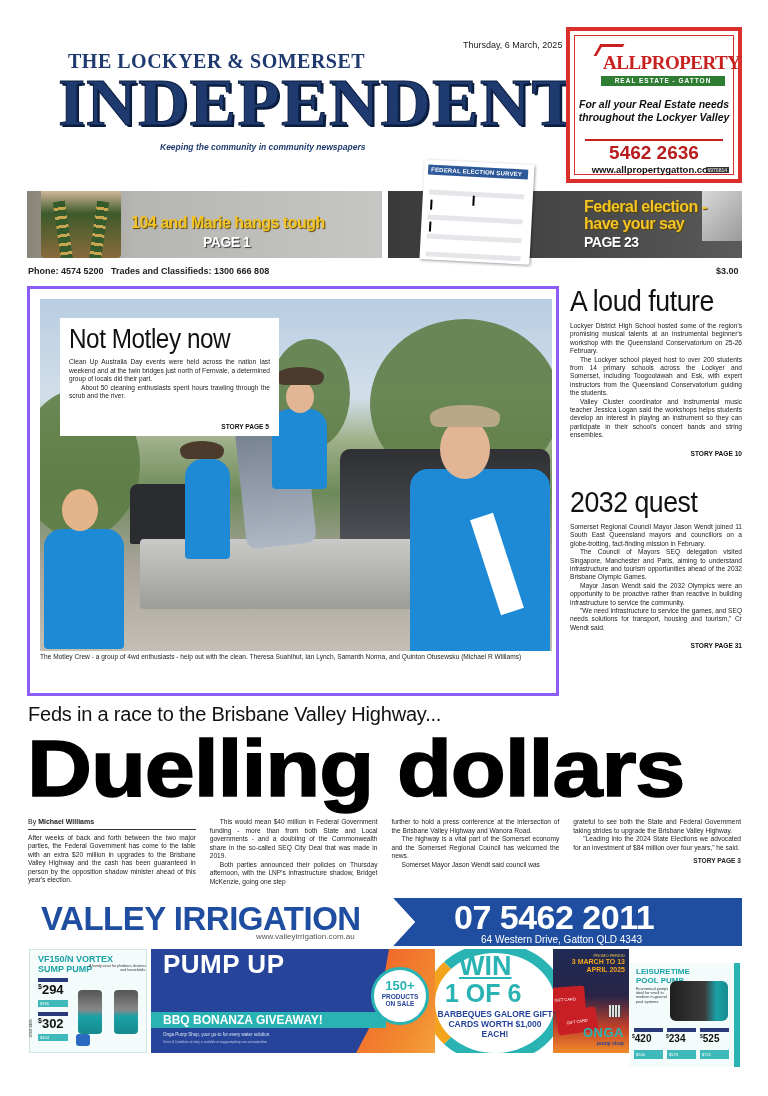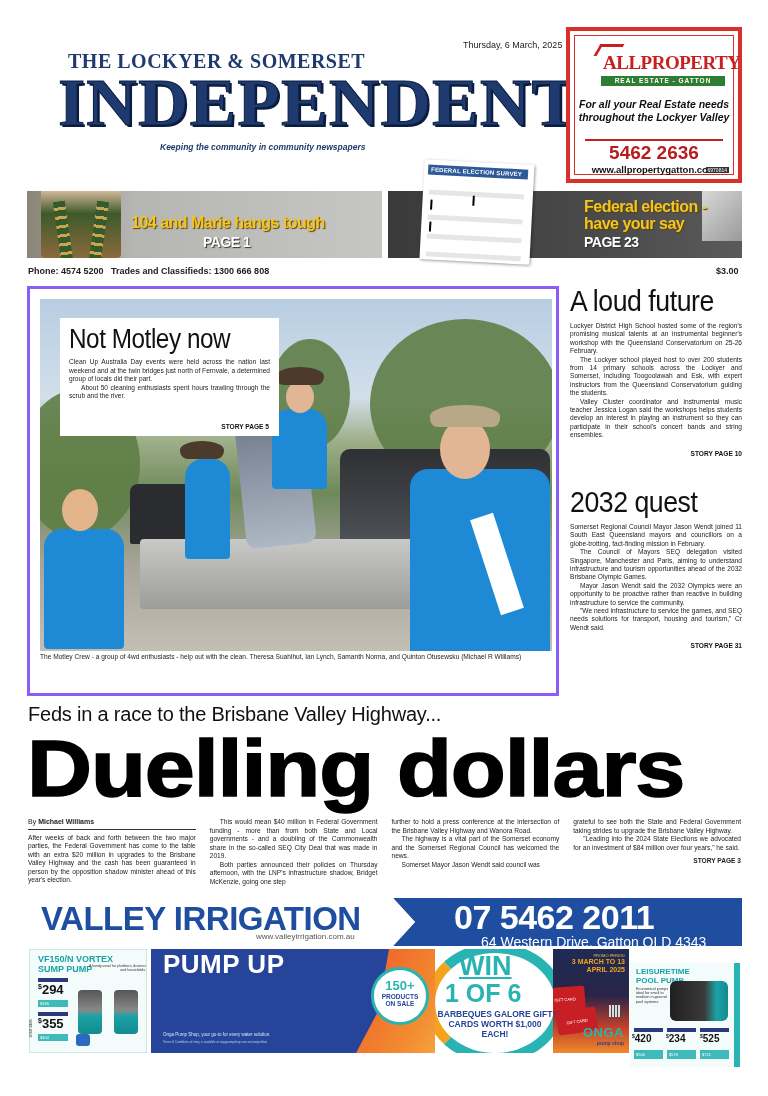--- a/index.html
+++ b/index.html
@@ -95,21 +95,21 @@
   .lead-col .story { text-align: right; font-weight: bold; margin-top: 5px; }
 
   
   .ad-valley { left: 27px; top: 898px; width: 715px; height: 157px; }
   .vi-top { position: absolute; left: 0; top: 0; width: 715px; height: 48px; background: #fff; }
   .vi-name { position: absolute; left: 14px; top: 2px; font-size: 33px; font-weight: bold; color: #1f4ea0; letter-spacing: -0.5px; }
   .vi-url { position: absolute; left: 229px; top: 34px; font-size: 8px; color: #555; }
   .vi-blue { position: absolute; left: 366px; top: 0; width: 349px; height: 48px; background: #1f4ea0; clip-path: polygon(0 0, 100% 0, 100% 100%, 0 100%, 22px 50%); }
   .vi-blue-edge { position: absolute; left: 362px; top: 0; width: 28px; height: 48px; background: #fff; clip-path: polygon(0 0, 4px 0, 26px 50%, 4px 100%, 0 100%, 22px 50%); }
   .vi-phone { position: absolute; left: 427px; top: 0; font-size: 34px; font-weight: bold; color: #fff; letter-spacing: -0.5px; }
-  .vi-addr { position: absolute; left: 454px; top: 36px; font-size: 14px; color: #fff; }
+  .vi-addr { position: absolute; left: 454px; top: 36px; font-size: 10px; color: #fff; }
 
   .onga { position: absolute; left: 0; top: 49px; width: 715px; height: 108px; background: #fff; }
   .vortex { position: absolute; left: 2px; top: 2px; width: 118px; height: 104px; background: #f4fbfb; border: 1px solid #cfe6e6; }
   .vortex .t { position: absolute; left: 8px; top: 4px; font-size: 9px; font-weight: bold; line-height: 10px; color: #1ba2a6; }
   .vortex .d { position: absolute; left: 58px; top: 14px; width: 58px; font-size: 3.5px; color: #333; text-align: right; line-height: 4px; }
   .vortex .ptag { position: absolute; left: 8px; width: 30px; height: 4px; background: #2b3a7a; }
   .vortex .pr { position: absolute; left: 8px; font-size: 13px; font-weight: bold; color: #111; }
   .vortex .pr sup { font-size: 7px; }
   .vortex .was { position: absolute; left: 8px; width: 30px; height: 7px; background: #3fb9b9; color: #fff; font-size: 4px; padding-left: 2px; line-height: 7px; }
   .vortex .pump { position: absolute; width: 24px; height: 44px; background: linear-gradient(180deg, #555 0%, #888 45%, #1ba2a6 60%, #148a8e 100%); border-radius: 4px; }
@@ -290,31 +290,34 @@
   </div>
 
   <div class="onga">
     <div class="vortex">
       <div class="t"><span>VF150/N VORTEX</span><br><span>SUMP PUMP</span></div>
       <div class="d">A handy asset for plumbers, drainers and households.</div>
       <div class="ptag" style="top:28px"></div>
       <div class="pr" style="top:32px"><sup>$</sup><span>294</span></div>
       <div class="was" style="top:50px">$336</div>
       <div class="ptag" style="top:62px"></div>
-      <div class="pr" style="top:66px"><sup>$</sup><span>355</span></div>
+      <div class="pr" style="top:66px"><sup>$</sup><span>302</span></div>
       <div class="was" style="top:84px">$404</div>
       <div class="pump" style="left:48px; top:40px"></div>
       <div class="pump" style="left:84px; top:40px"></div>
       <div class="float"></div>
       <div class="code">2368 DBS</div>
     </div>
 
     <div class="heat">
       <div class="flame"></div>
       <div class="t"><span>PUMP UP</span><br></div>
+      <div class="band">
+          <span>BBQ BONANZA GIVEAWAY!</span>
+        </div>
       <div class="fine">Onga Pump Shop, your go-to for every water solution.</div>
       <div class="fine2">Terms &amp; Conditions of entry is available at ongapumpshop.com.au/competition</div>
       <div class="badge">
         <b>150+</b>
         <span>PRODUCTS</span>
         <span>ON SALE</span>
       </div>
     </div>
 
     <div class="win">

